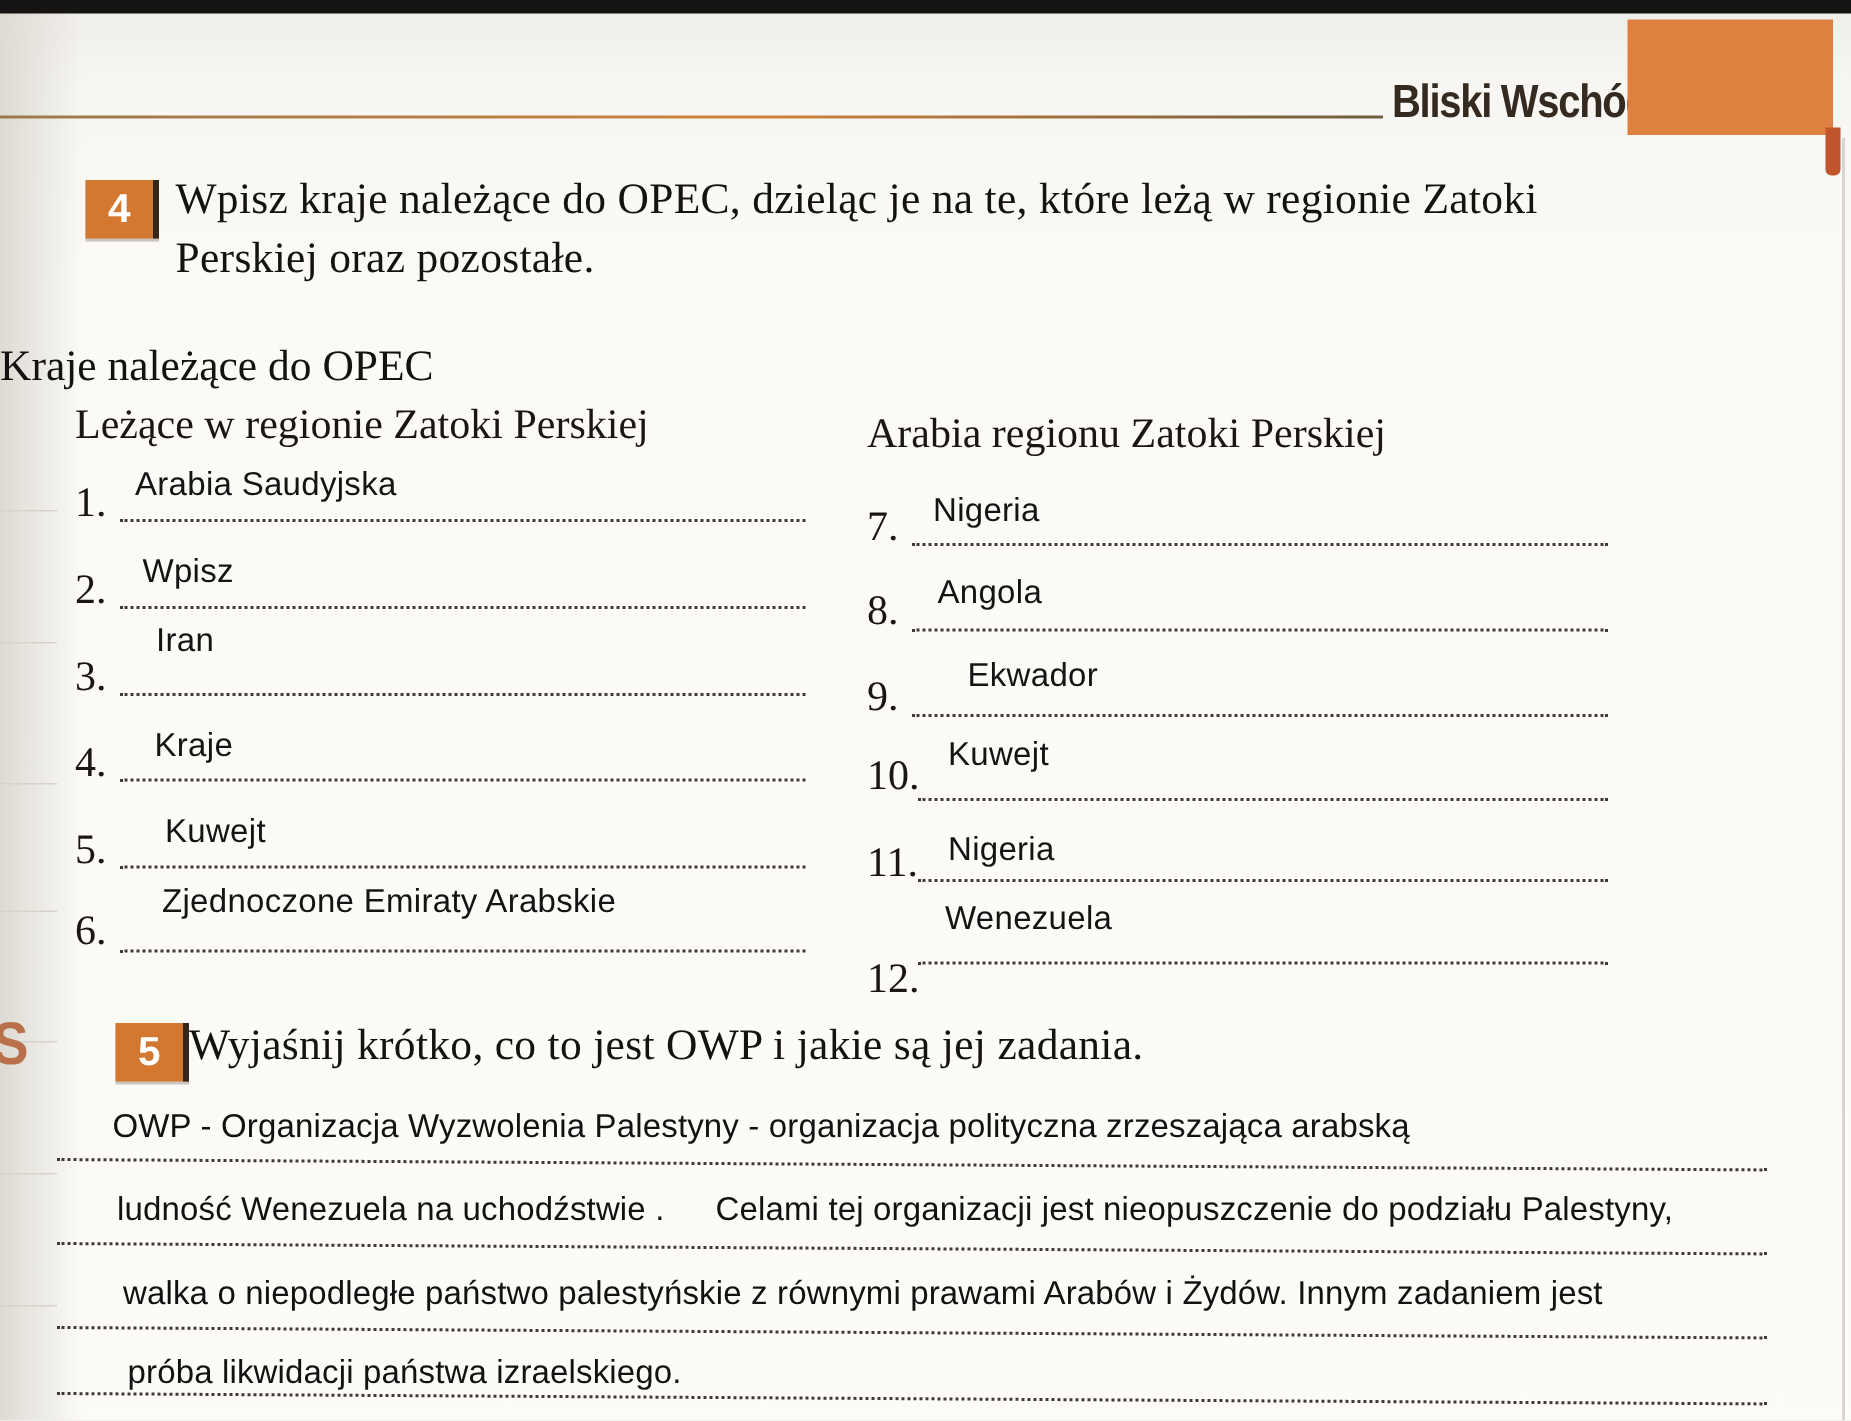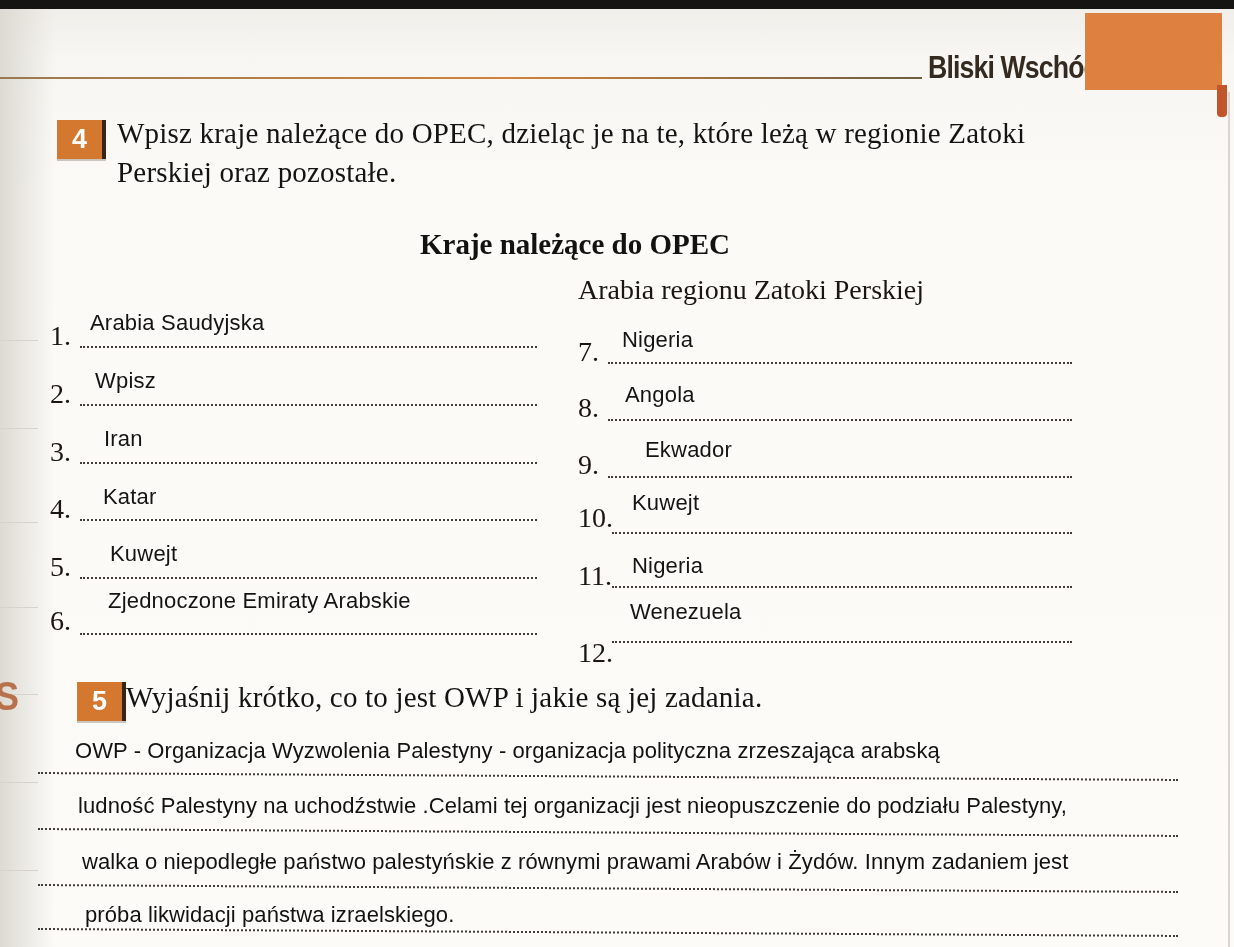--- a/index.html
+++ b/index.html
@@ -37,39 +37,39 @@
   
   .num-box{
     position:absolute;width:45px;height:39px;background:#d4772f;
     border-right:4px solid #352617;box-shadow:0 2px 0 rgba(60,40,20,.25);
     color:#fff;font-family:"Liberation Sans",sans-serif;font-weight:bold;font-size:27px;
     display:flex;align-items:center;justify-content:center;
   }
 
   .prompt{position:absolute;font-size:29px;color:#151311;white-space:nowrap;letter-spacing:.2px;}
 
-  .table-title{position:absolute;left:0;top:228px;width:1114px;text-align:center;
-    font-size:29px;font-weight:bold;color:#141210;padding-left:18px;}
+  .table-title{position:absolute;left:0;top:228px;width:1114px;text-align:left;
+    font-size:29px;font-weight:normal;color:#141210;}
 
   .col-header{position:absolute;font-size:28px;color:#1a1713;white-space:nowrap;}
 
   .item-num{position:absolute;font-size:28px;color:#1a1713;}
   .dotline{position:absolute;height:0;border-bottom:2px dotted #3f3b35;}
   .answer{
     position:absolute;font-family:"Liberation Sans",sans-serif;font-size:22px;color:#141414;
     white-space:nowrap;letter-spacing:.2px;
   }
 
   .side-letter{position:absolute;left:-5px;top:674px;
     font-family:"Liberation Sans",sans-serif;font-weight:bold;font-size:40px;color:#b9714b;
     transform:scaleX(.9);transform-origin:left;}
 
   .ans-line-text{position:absolute;font-family:"Liberation Sans",sans-serif;font-size:22px;
     color:#121212;white-space:nowrap;letter-spacing:.1px;}
-  .ans-line-text .seg2{}
+  .ans-line-text .seg2{margin-left:34px;}
   .full-dots{position:absolute;left:38px;width:1140px;height:0;border-bottom:2px dotted #3f3b35;
     transform:rotate(.35deg);transform-origin:left;}
 </style>
 </head>
 <body>
 
 <div class="page">
 
   <div class="scan-top-bar"></div>
   <div class="right-edge-line"></div>
@@ -87,40 +87,41 @@
   <div class="header-tab"></div>
   <div class="header-tab-drip"></div>
 
   <div class="num-box" style="left:57px;top:120px">
     <span>4</span>
   </div>
   <div class="prompt" style="left:117px;top:117px">Wpisz kraje należące do OPEC, dzieląc je na te, które leżą w regionie Zatoki</div>
   <div class="prompt" style="left:117px;top:156px">Perskiej oraz pozostałe.</div>
 
   <div class="table-title">Kraje należące do OPEC</div>
+  <div class="col-header" style="left:50px;top:268px">Leżące w regionie Zatoki Perskiej</div>
   <div class="col-header" style="left:578px;top:274px">Arabia regionu Zatoki Perskiej</div>
 
   <div>
     <span class="item-num" style="left:50px;top:320px">1.</span>
     <span class="answer" style="left:90px;top:310px">Arabia Saudyjska</span>
     <span class="dotline" style="left:80px;top:346px;width:457px"></span>
   </div>
   <div>
     <span class="item-num" style="left:50px;top:378px">2.</span>
     <span class="answer" style="left:95px;top:368px">Wpisz</span>
     <span class="dotline" style="left:80px;top:404px;width:457px"></span>
   </div>
   <div>
     <span class="item-num" style="left:50px;top:436px">3.</span>
-    <span class="answer" style="left:104px;top:426px">Iran</span>
+    <span class="answer" style="left:104px;top:414px">Iran</span>
     <span class="dotline" style="left:80px;top:462px;width:457px"></span>
   </div>
   <div>
     <span class="item-num" style="left:50px;top:493px">4.</span>
-    <span class="answer" style="left:103px;top:484px">Katar</span>
+    <span class="answer" style="left:103px;top:484px">Kraje</span>
     <span class="dotline" style="left:80px;top:519px;width:457px"></span>
   </div>
   <div>
     <span class="item-num" style="left:50px;top:551px">5.</span>
     <span class="answer" style="left:110px;top:541px">Kuwejt</span>
     <span class="dotline" style="left:80px;top:577px;width:457px"></span>
   </div>
   <div>
     <span class="item-num" style="left:50px;top:605px">6.</span>
     <span class="answer" style="left:108px;top:588px">Zjednoczone Emiraty Arabskie</span>
@@ -165,21 +166,21 @@
   <div class="prompt" style="left:126px;top:681px">Wyjaśnij krótko, co to jest OWP i jakie są jej zadania.</div>
 
   <div>
     <div class="ans-line-text" style="left:75px;top:738px">
       <span>OWP - Organizacja Wyzwolenia Palestyny - organizacja polityczna zrzeszająca arabską</span><span class="seg2"></span>
     </div>
     <div class="full-dots" style="top:772px"></div>
   </div>
   <div>
     <div class="ans-line-text" style="left:78px;top:793px">
-      <span>ludność Palestyny na uchodźstwie .</span><span class="seg2">Celami tej organizacji jest nieopuszczenie do podziału Palestyny,</span>
+      <span>ludność Wenezuela na uchodźstwie .</span><span class="seg2">Celami tej organizacji jest nieopuszczenie do podziału Palestyny,</span>
     </div>
     <div class="full-dots" style="top:828px"></div>
   </div>
   <div>
     <div class="ans-line-text" style="left:82px;top:849px">
       <span>walka o niepodległe państwo palestyńskie z równymi prawami Arabów i Żydów. Innym zadaniem jest</span><span class="seg2"></span>
     </div>
     <div class="full-dots" style="top:884px"></div>
   </div>
   <div>

